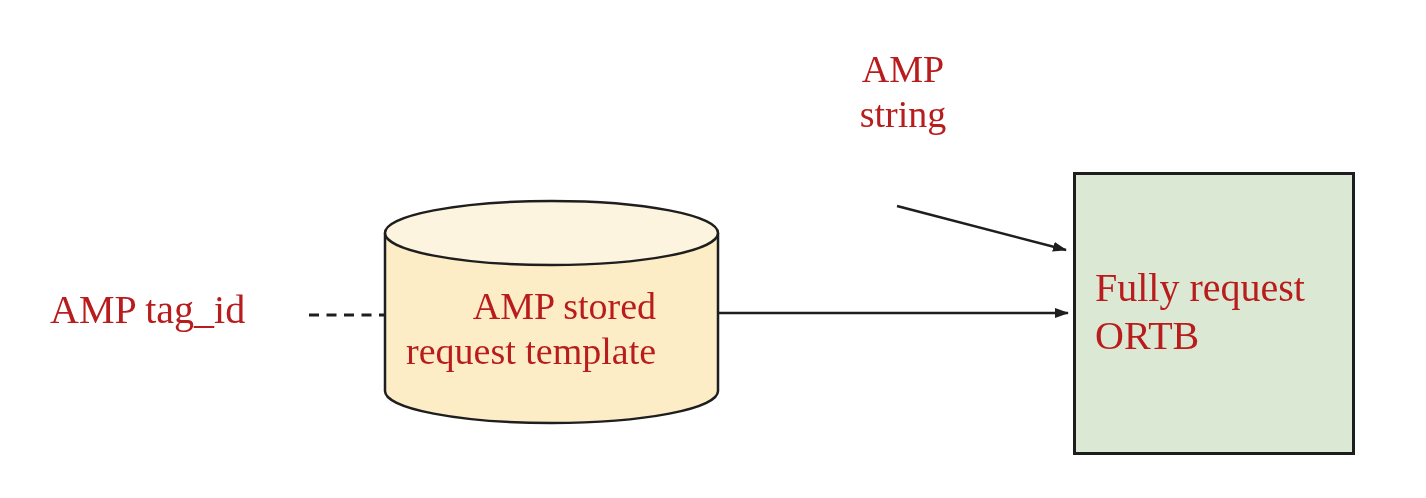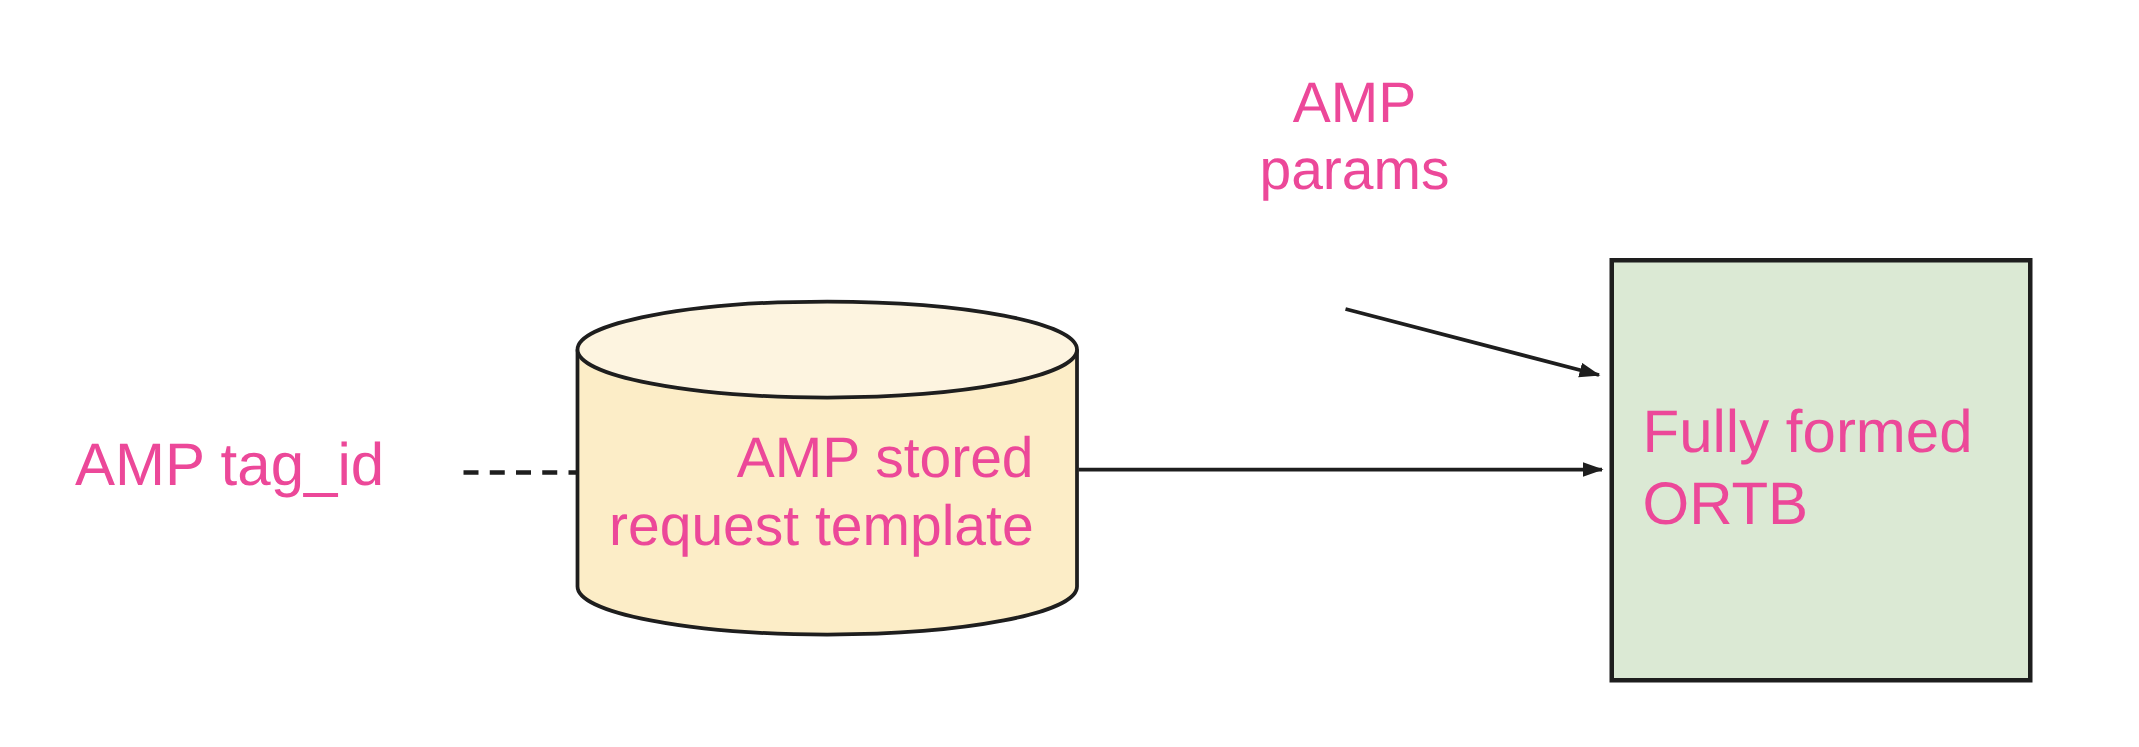--- a/index.html
+++ b/index.html
@@ -15,22 +15,23 @@
     overflow: hidden;
     font-family: "Liberation Sans", sans-serif;
   }
   .canvas svg {
     position: absolute;
     left: 0;
     top: 0;
   }
   .label {
     position: absolute;
-    color: #ec4899;
+    color: #b91c1c;
     white-space: nowrap;
+    font-family: Liberation Serif, serif;
   }
   .label-tagid {
     left: 50px;
     top: 287px;
     font-size: 40px;
     line-height: 46px;
   }
   .label-db {
     left: 406px;
     top: 284px;
@@ -80,21 +81,21 @@
 
   <div class="label label-tagid">AMP tag_id</div>
 
   <div class="label label-db">
     <div>AMP stored</div>
     <div>request template</div>
   </div>
 
   <div class="label label-query">
     <div>AMP</div>
-    <div>params</div>
+    <div>string</div>
   </div>
 
   <div class="label label-ortb">
-    <div>Fully formed</div>
+    <div>Fully request</div>
     <div>ORTB</div>
   </div>
 
 </div>
 
 </body></html>

